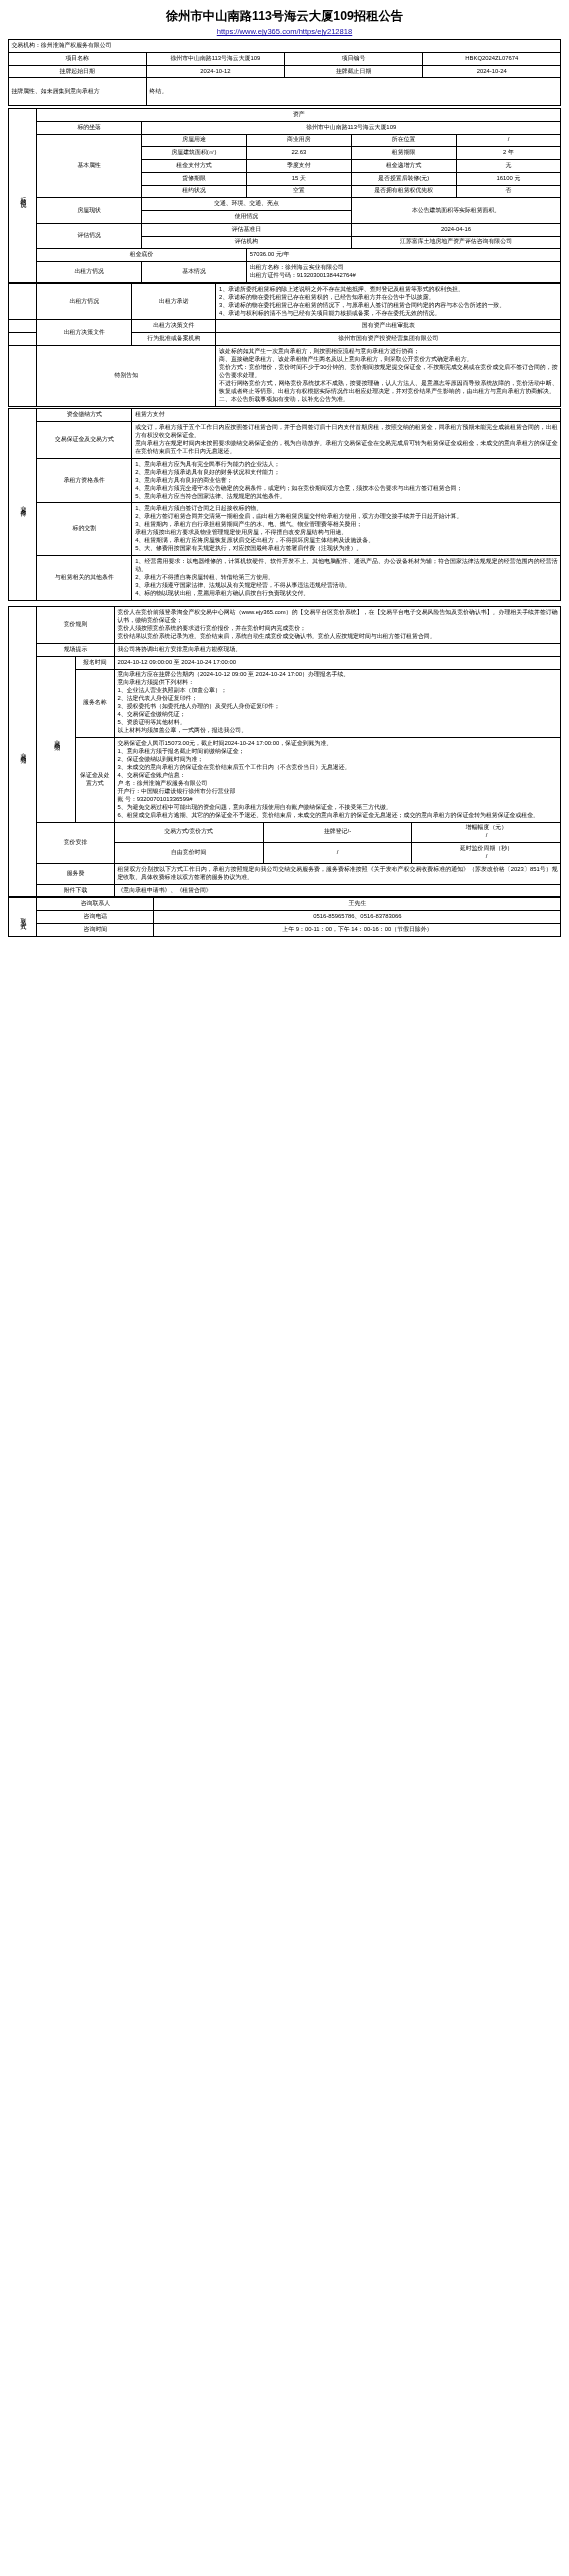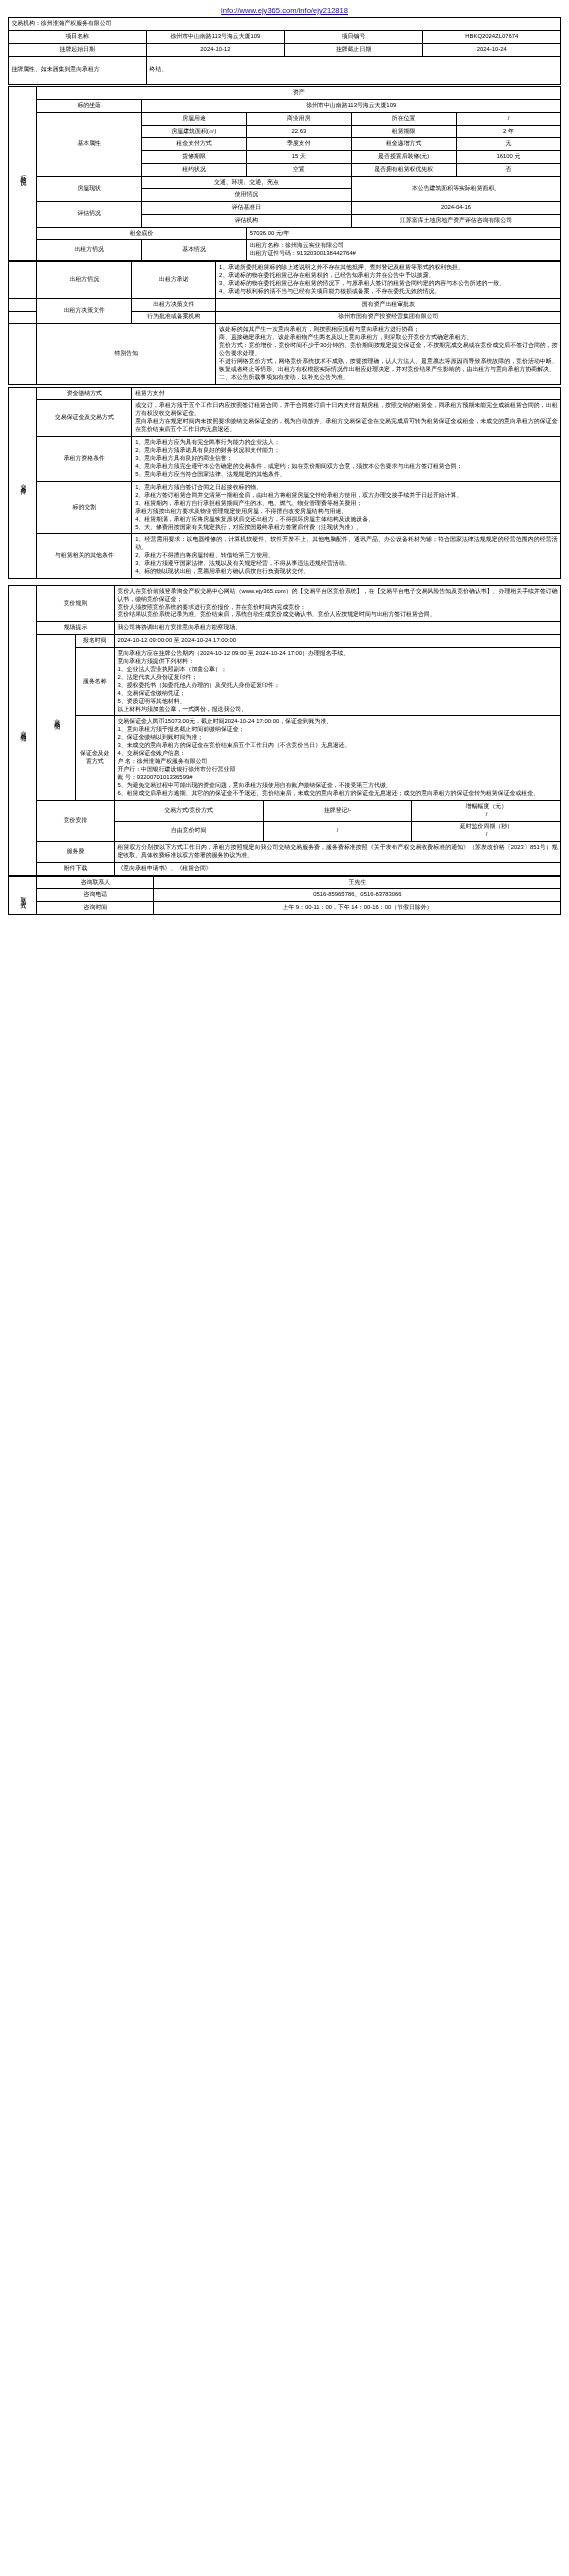--- a/index.html
+++ b/index.html
@@ -13,21 +13,22 @@
   td.l{text-align:left;}
   td.j{text-align:justify;}
   .sect{writing-mode:vertical-rl;text-orientation:upright;letter-spacing:1.9px;display:block;margin:0 auto;}
   .blk{display:block;}
 </style>
 </head>
 <body>
 
 <div class="page">
 
-  <div class="doc-link">info://www.ejy365.com/info/ejy212818</div>
+  <div class="doc-title">徐州市中山南路113号海云大厦109招租公告</div>
+  <div class="doc-link">https://www.ejy365.com/https/ejy212818</div>
 
   <table>
     <tbody>
         <tr>
       <td class="l" colspan="4">
         <span>交易机构：</span><span>徐州淮瀚产权服务有限公司</span>
       </td>
     </tr>
     <tr>
       <td class="c" style="width:22%">项目名称</td>

